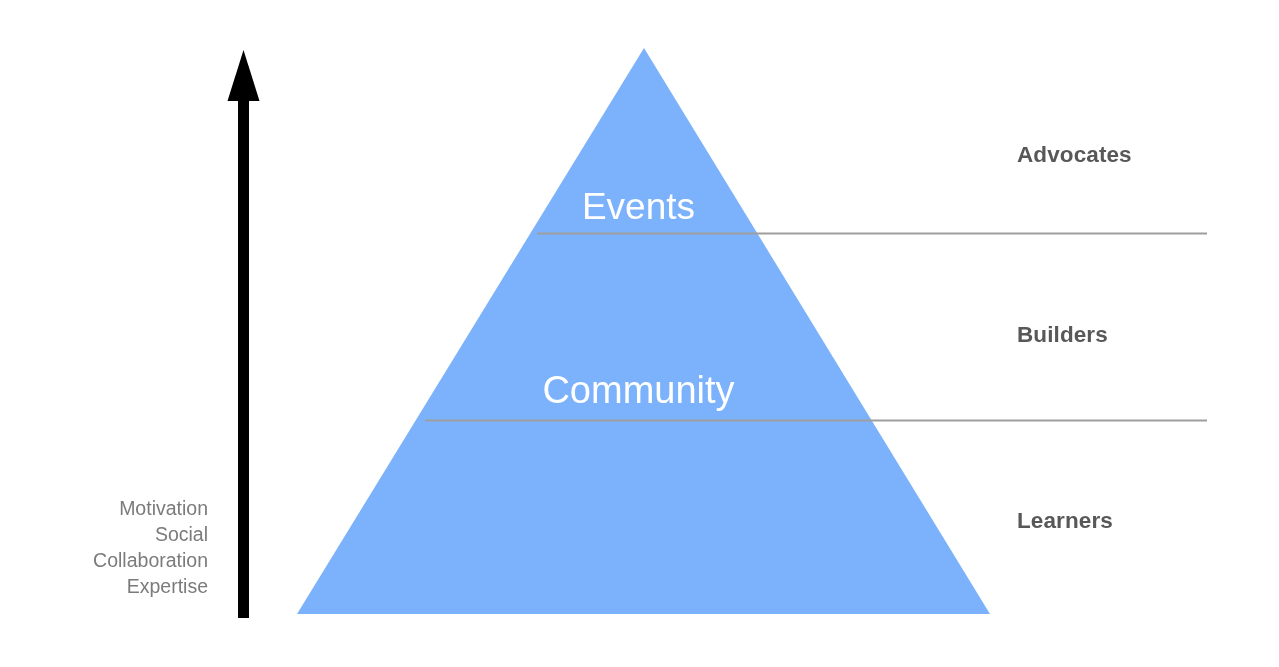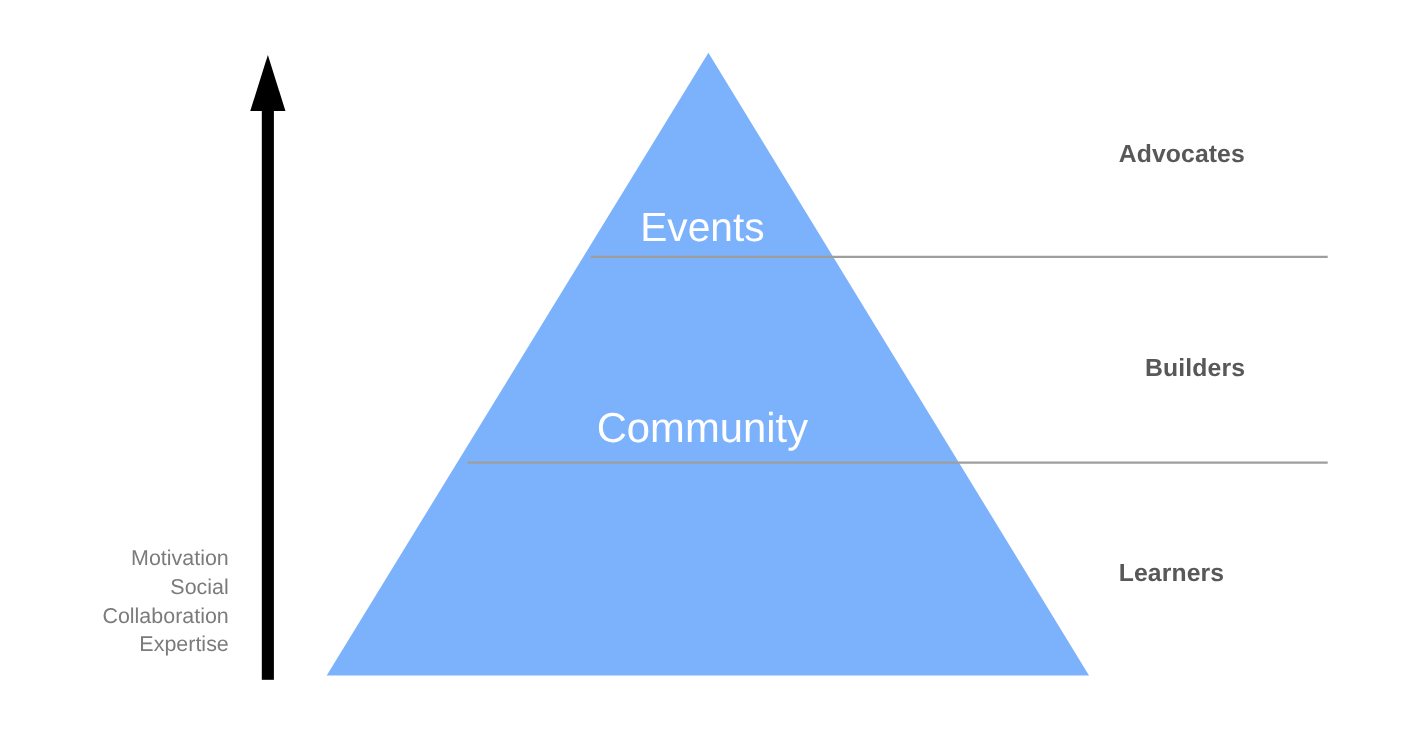--- a/index.html
+++ b/index.html
@@ -49,22 +49,22 @@
   .tier-label {
     position: absolute;
     left: 1017px;
     color: #585858;
     font-weight: bold;
     font-size: 22.5px;
     letter-spacing: 0.1px;
     font-family: "Liberation Sans", sans-serif;
     white-space: nowrap;
   }
-  .tier-label.advocates { top: 127px; }
-  .tier-label.builders  { top: 322px; margin-left: 24px; }
+  .tier-label.advocates { top: 142px; }
+  .tier-label.builders  { top: 322px; }
   .tier-label.learners  { top: 508px; }
 
   
   .pyr-label {
     position: absolute;
     left: 0;
     width: 1279px;
     text-align: center;
     color: #ffffff;
     font-weight: normal;

